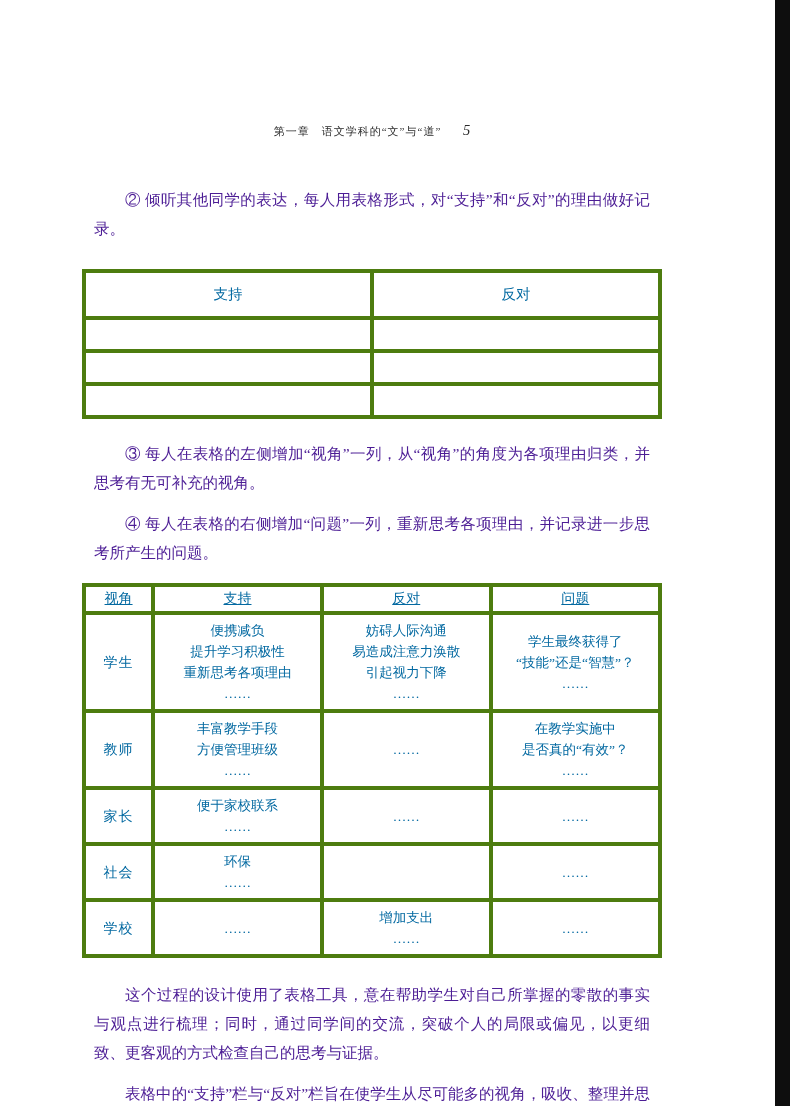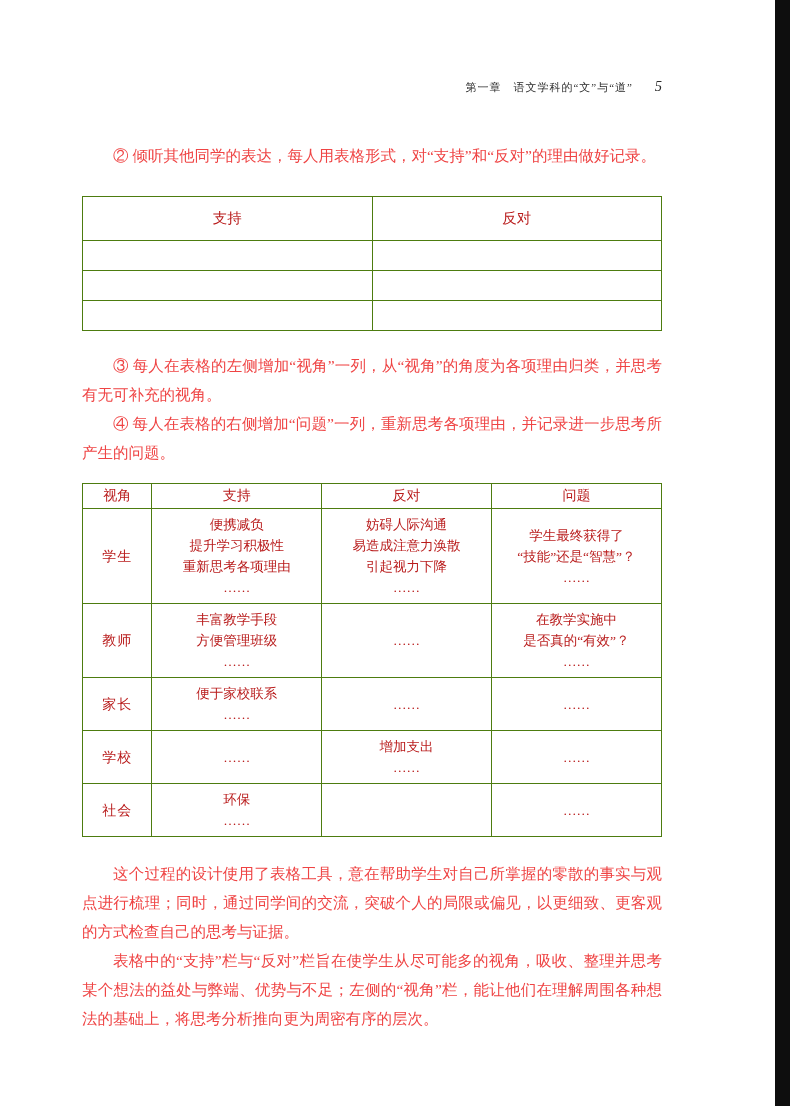--- a/index.html
+++ b/index.html
@@ -23,68 +23,70 @@
     height: 1106px;
     background: #0e0e0e;
   }
   .content {
     position: absolute;
     left: 82px;
     top: 78px;
     width: 580px;
   }
   .running-header {
-    text-align: right;
+    text-align: center;
     font-size: 11px;
     color: #2a2a2a;
     margin-bottom: 46px;
     letter-spacing: 1px;
+    margin-top: 44px;
   }
   .rh-page {
     font-style: italic;
     font-size: 14.5px;
     margin-left: 18px;
     letter-spacing: 0;
   }
   p.para {
-    margin: 0;
+    margin: 12px;
     font-size: 15.5px;
     line-height: 29px;
     text-align: justify;
     text-indent: 2em;
-    color: #ef4444;
+    color: #4c1d95;
   }
   table {
     border-collapse: collapse;
     width: 100%;
     table-layout: fixed;
   }
   th, td {
-    border: 1px solid #4d7c0f;
+    border: 4px solid #4d7c0f;
     font-weight: normal;
     text-align: center;
     vertical-align: middle;
-    color: #b91c1c;
+    color: #0369a1;
   }
   .record-table {
     margin: 26px 0 20px 0;
   }
   .record-table th {
     font-size: 14.5px;
     padding: 12px 0;
   }
   .record-table td {
     height: 27px;
   }
   .example-table {
     margin: 16px 0 22px 0;
   }
   .example-table th {
     font-size: 14px;
     padding: 3px 2px;
+    text-decoration: underline;
   }
   .example-table td {
     font-size: 13.5px;
     line-height: 21px;
     padding: 5px 4px;
     white-space: pre-line;
   }
   .example-table td.persp {
     font-size: 14px;
     letter-spacing: 1px;
@@ -178,31 +180,31 @@
 ……</td>
       </tr>
       <tr>
         <td class="persp">家长</td>
         <td>便于家校联系
 ……</td>
         <td>……</td>
         <td>……</td>
       </tr>
       <tr>
-        <td class="persp">学校</td>
-        <td>……</td>
-        <td>增加支出
-……</td>
-        <td>……</td>
-      </tr>
-      <tr>
         <td class="persp">社会</td>
         <td>环保
 ……</td>
         <td></td>
+        <td>……</td>
+      </tr>
+      <tr>
+        <td class="persp">学校</td>
+        <td>……</td>
+        <td>增加支出
+……</td>
         <td>……</td>
       </tr>
     </tbody>
   </table>
 
   <div class="bottom-block">
     <p class="para">这个过程的设计使用了表格工具，意在帮助学生对自己所掌握的零散的事实与观点进行梳理；同时，通过同学间的交流，突破个人的局限或偏见，以更细致、更客观的方式检查自己的思考与证据。</p>
     <p class="para">表格中的“支持”栏与“反对”栏旨在使学生从尽可能多的视角，吸收、整理并思考某个想法的益处与弊端、优势与不足；左侧的“视角”栏，能让他们在理解周围各种想法的基础上，将思考分析推向更为周密有序的层次。</p>
   </div>
 

